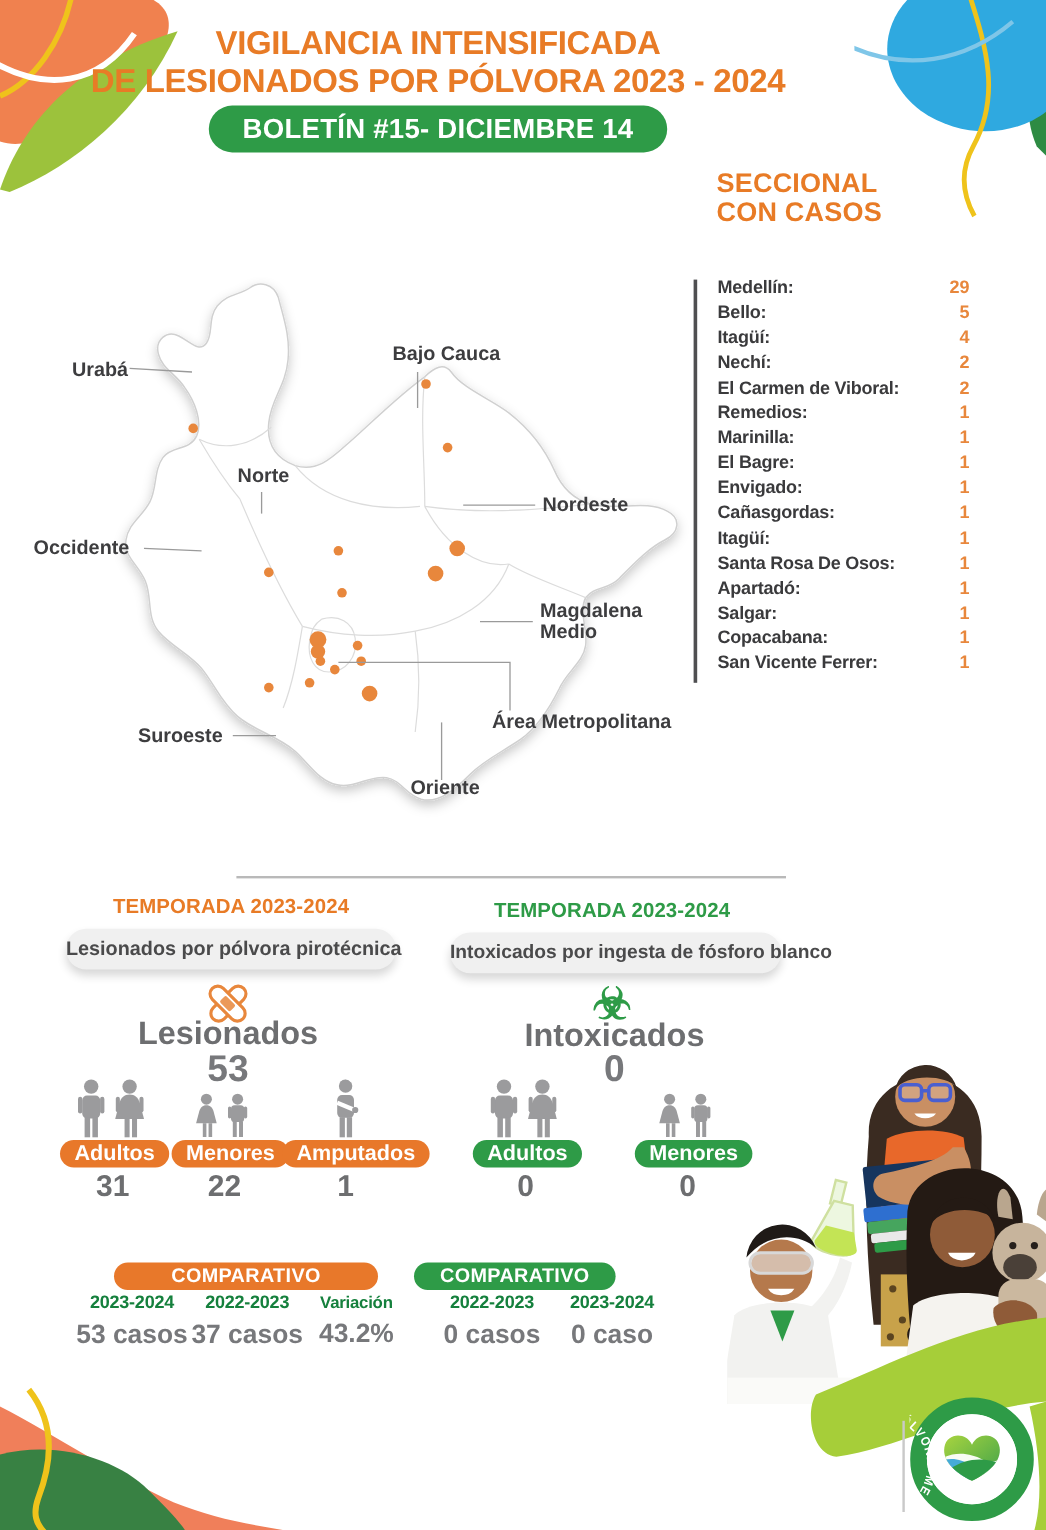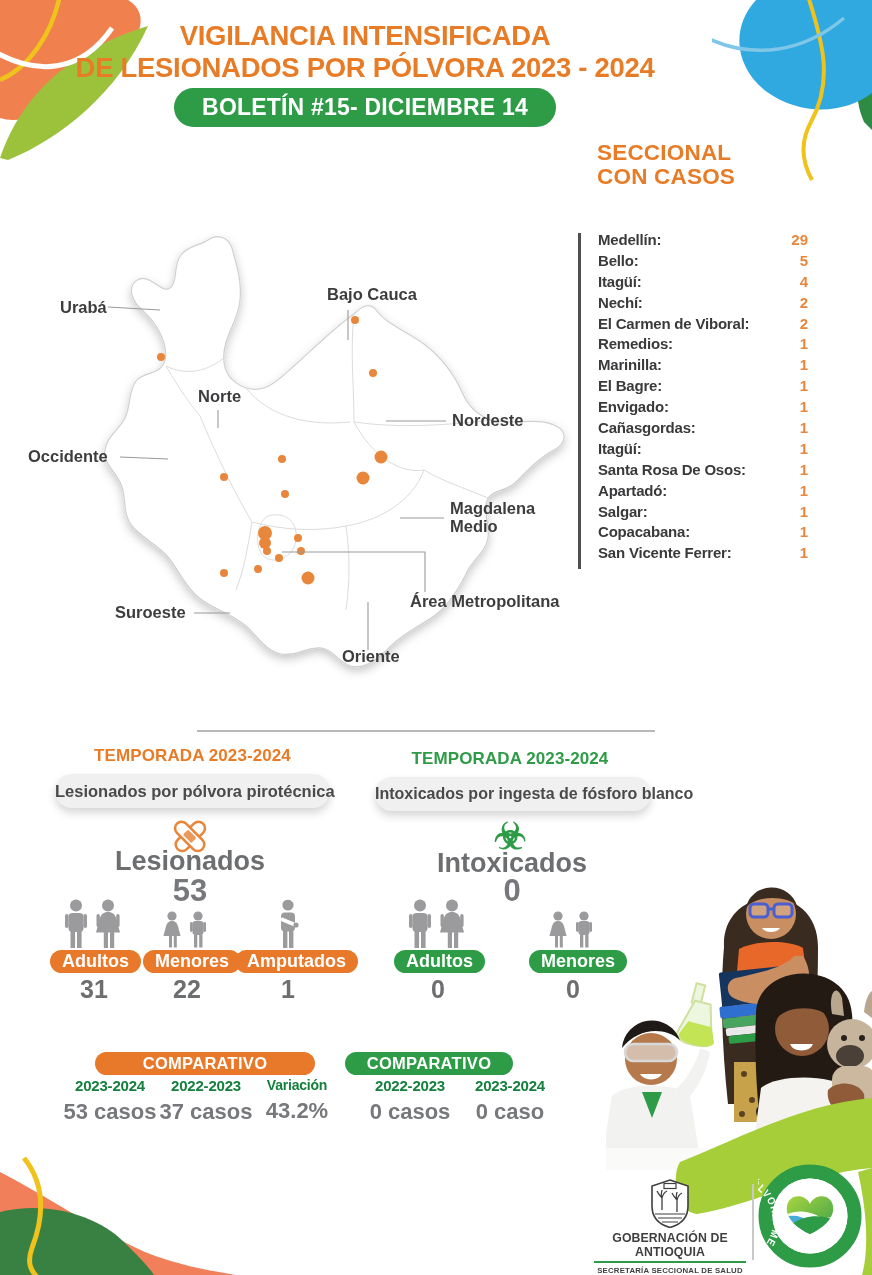--- a/index.html
+++ b/index.html
@@ -457,36 +457,20 @@
 
     <rect x="0" y="296" width="266" height="22" fill="#FAFAF8"></rect>
   </svg>
 
   <svg class="wavebr" width="332" height="215" viewBox="0 0 332 215">
     <path d="M0,102 C60,134 150,138 225,98 C272,73 308,60 332,58 L332,215 L0,215 Z" fill="#ffffff"></path>
     <path d="M140,102 C200,78 262,44 332,38 L332,108 C272,112 212,146 157,154 C136,152 131,116 140,102 Z" fill="#A6CE39"></path>
     <path d="M318,112 C327,152 329,190 322,215 L332,215 L332,108 Z" fill="#A6CE39"></path>
   </svg>
 
-  <div class="org-block">
-    <svg width="40" height="50" viewBox="0 0 40 50" style="margin:0 auto;">
-      <path d="M20,2 L38,8 V28 C38,42 29,47 20,49.5 C11,47 2,42 2,28 V8 Z" fill="#fff" stroke="#3f3f41" stroke-width="1.6"></path>
-      <rect x="14" y="5.5" width="12" height="5" fill="none" stroke="#3f3f41" stroke-width="1.2"></rect>
-      <path d="M12,32 V20 M12,20 C9,17 8,15 7,13 M12,20 C13,16 15,14 17,13 M12,20 C10,16 12,14 12,12" fill="none" stroke="#3f3f41" stroke-width="1.3"></path>
-      <path d="M27,34 V22 M27,22 C24,19 23,17 22,15 M27,22 C28,18 30,16 32,15 M27,22 C25,18 27,16 27,14" fill="none" stroke="#3f3f41" stroke-width="1.3"></path>
-      <path d="M5,36 H35 M8,40 H32 M12,44 H28" stroke="#3f3f41" stroke-width="1.1"></path>
-    </svg>
-    <div>
-      <span class="org-name">GOBERNACIÓN DE ANTIOQUIA</span>
-    </div>
-    <div class="org-sub">
-      <div>SECRETARÍA SECCIONAL DE SALUD</div>
-
-    </div>
-  </div>
   <div class="vdiv2"></div>
 
   <svg class="badge" width="104" height="104" viewBox="0 0 104 104">
     <defs>
       <path id="circ" d="M13.9,65.3 A40.5,40.5 0 1 1 13.91,65.25"></path>
       <linearGradient id="hg" x1="0" y1="0" x2="1" y2="1">
         <stop offset="0" stop-color="#A8D43F"></stop>
           <stop offset="1" stop-color="#3DA14A"></stop>
       </linearGradient>
       <clipPath id="heartclip">

